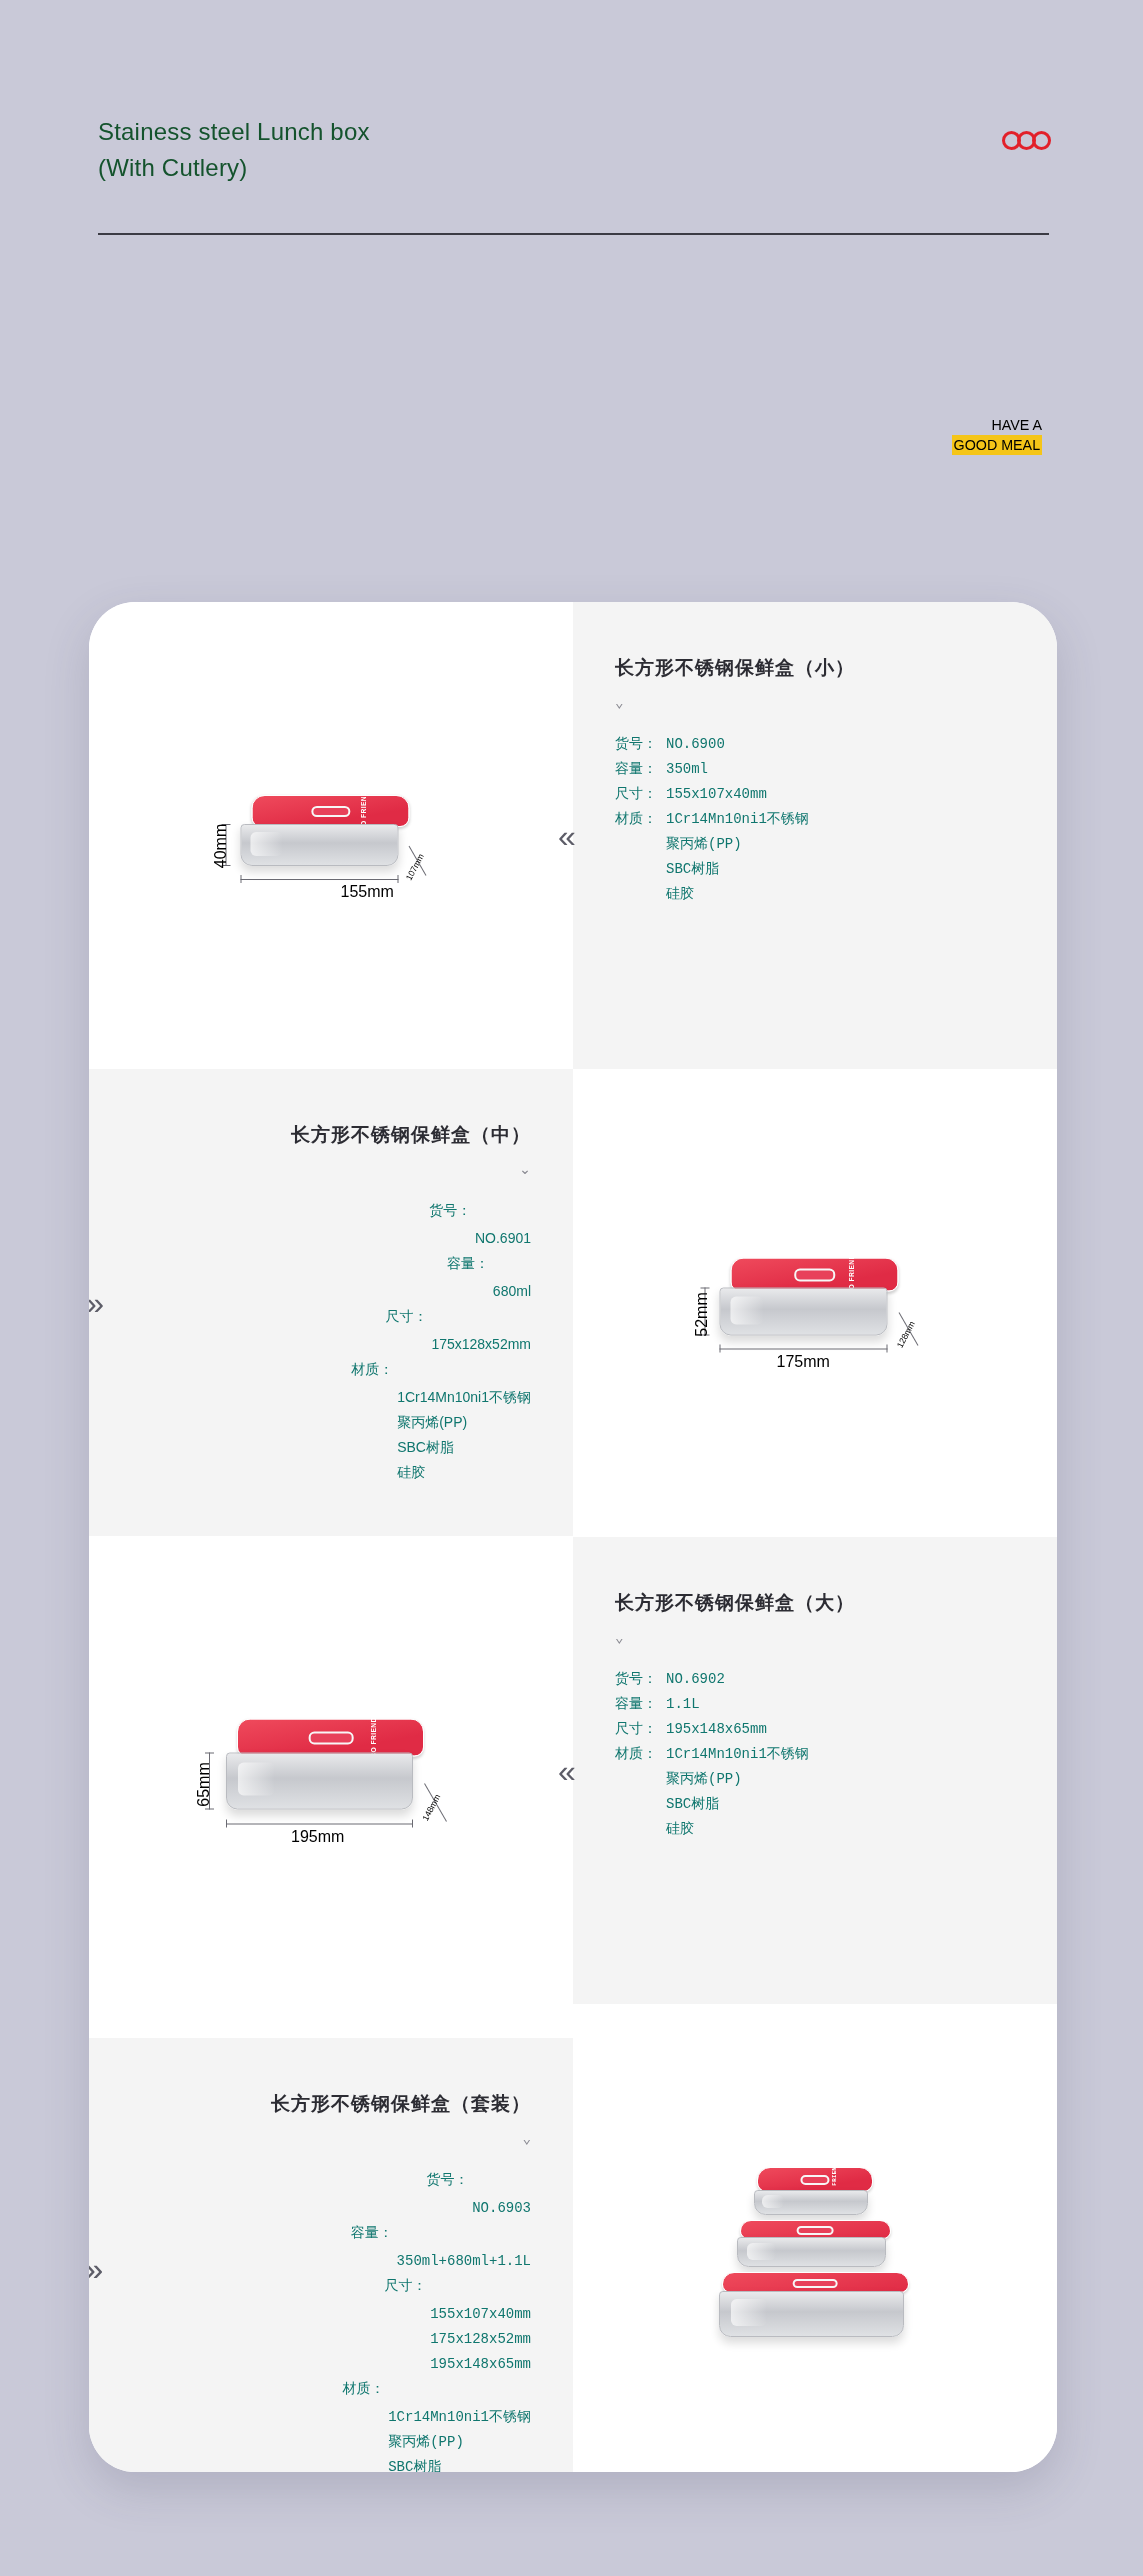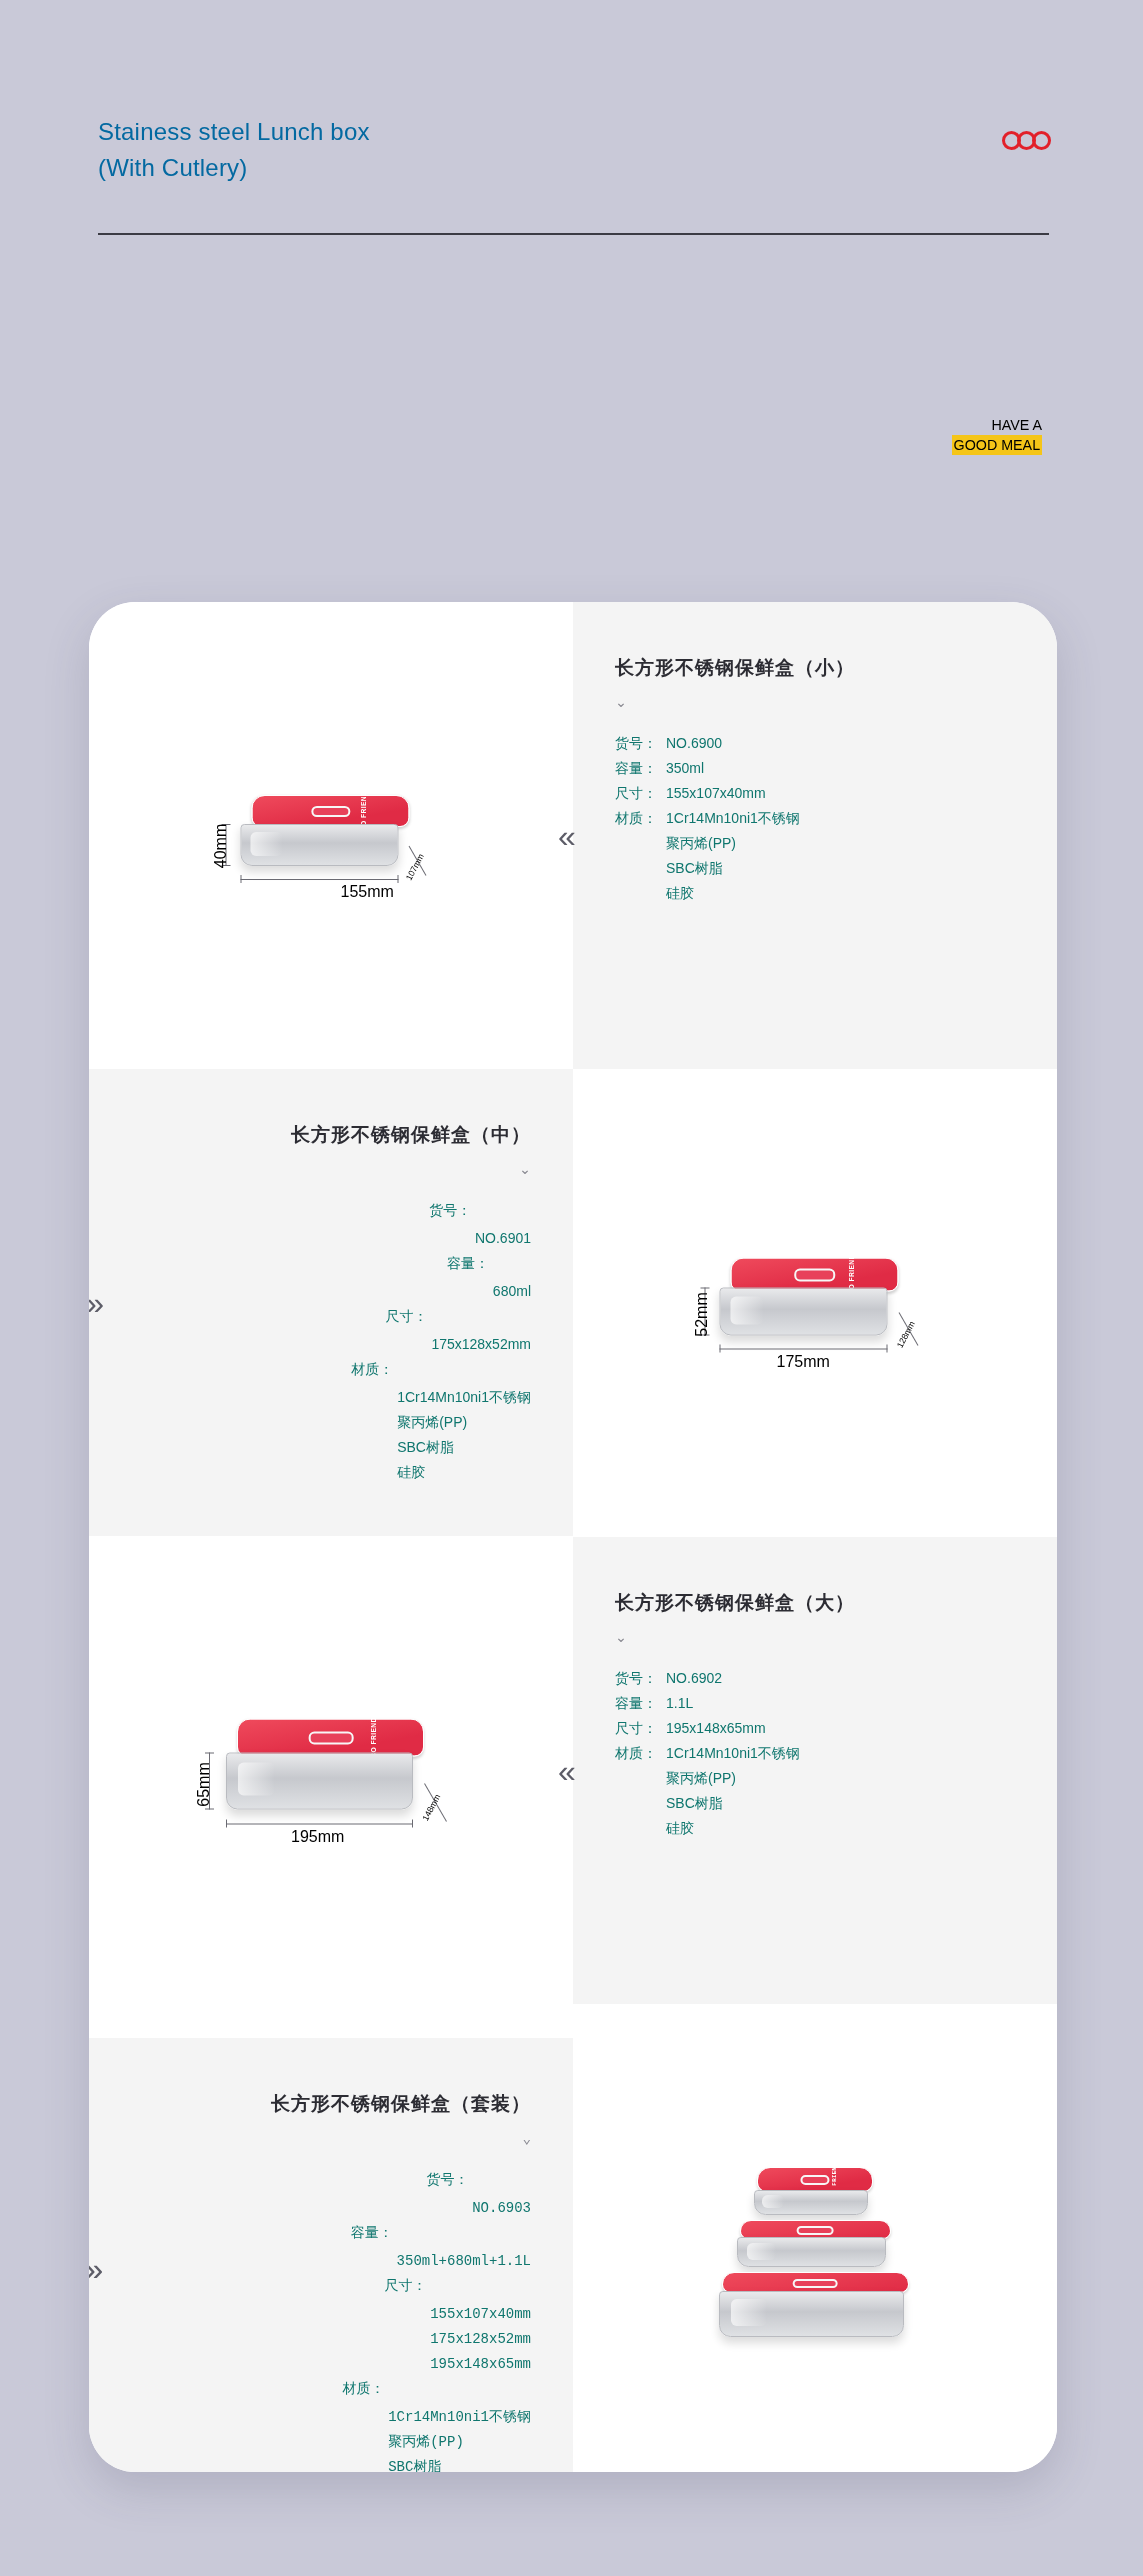--- a/index.html
+++ b/index.html
@@ -14,21 +14,21 @@
   .page { position: relative; width: 1144px; height: 2576px; }
 
   
   .header {
     position: absolute;
     left: 98px; top: 114px;
     width: 953px;
   }
   .header-title {
     font-size: 24px;
-    color: #0369a1;
+    color: #14532d;
     line-height: 36px;
     letter-spacing: 0.2px;
     white-space: pre-line;
   }
   .header-rule {
     position: absolute;
     left: 98px; top: 233px;
     width: 951px; height: 1.9px;
     background: #3b3b44;
   }
@@ -133,21 +133,21 @@
     color: #0f766e;
     line-height: 25px;
   }
   .spec-row { display: flex; }
   .spec-key {
     white-space: nowrap;
   }
   .spec-val { white-space: pre-line; }
 
   
-  .align-left .info-wrap { text-align: left; padding-left: 42px; }
+  .align-left .info-wrap { text-align: left; padding-left: 42px; font-family: Liberation Mono, monospace; }
   .align-left .spec-row { justify-content: flex-start; }
   .align-left .spec-key { width: 51px; }
 
   
   .align-right .info-wrap { text-align: right; padding-right: 42px; }
   .align-right .spec-row { justify-content: flex-end; }
   .align-right .spec-key { text-align: right; }
   .align-right .spec-val { text-align: left; margin-left: 3.8px; margin-top: 28px; }
   .align-right .chev { text-align: right; }
 

